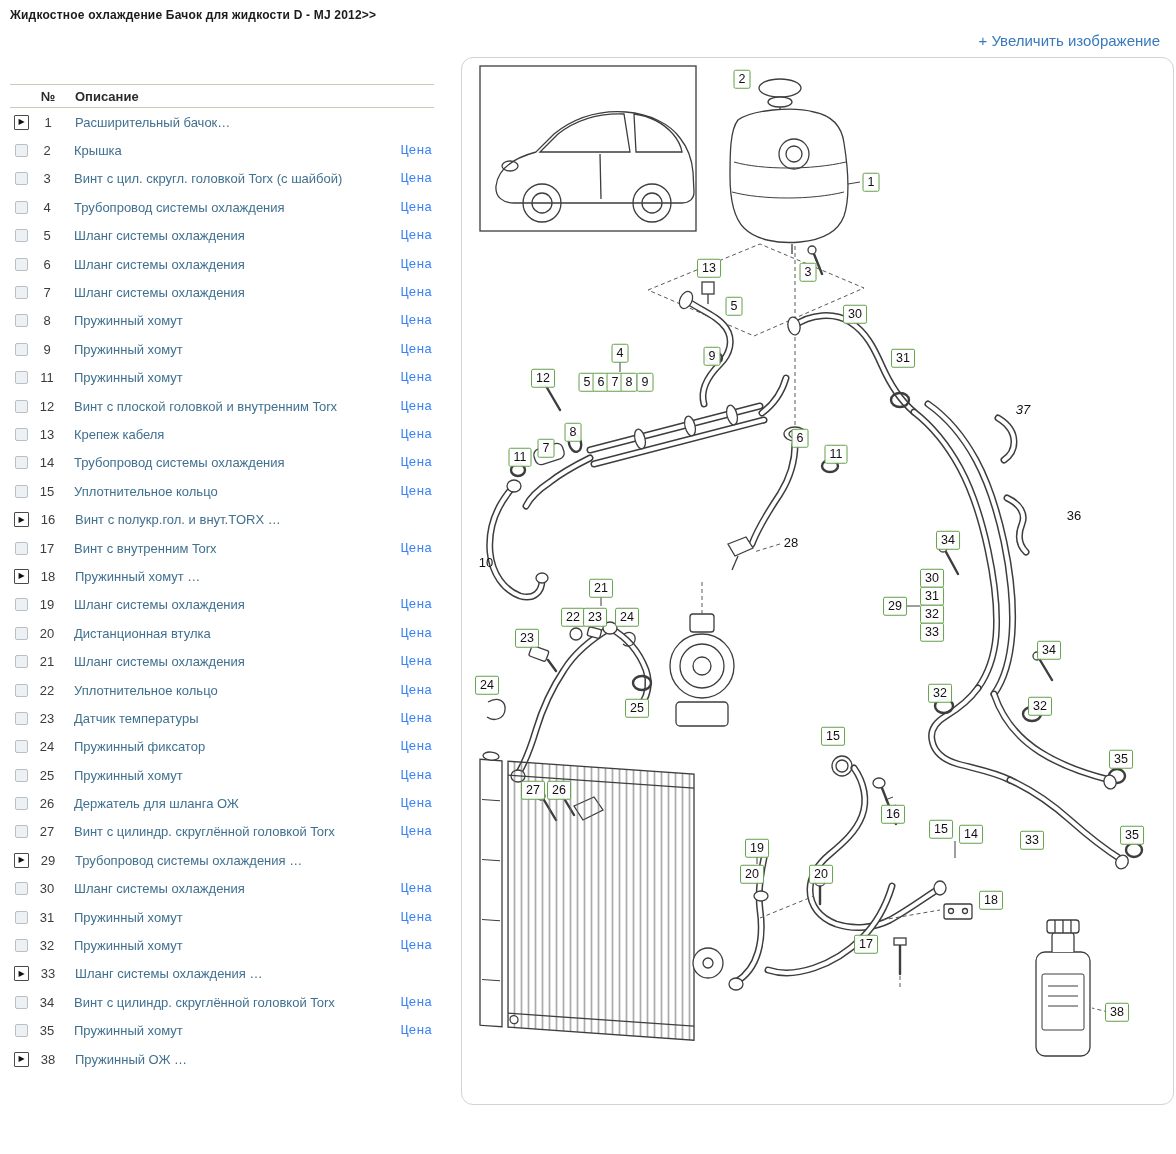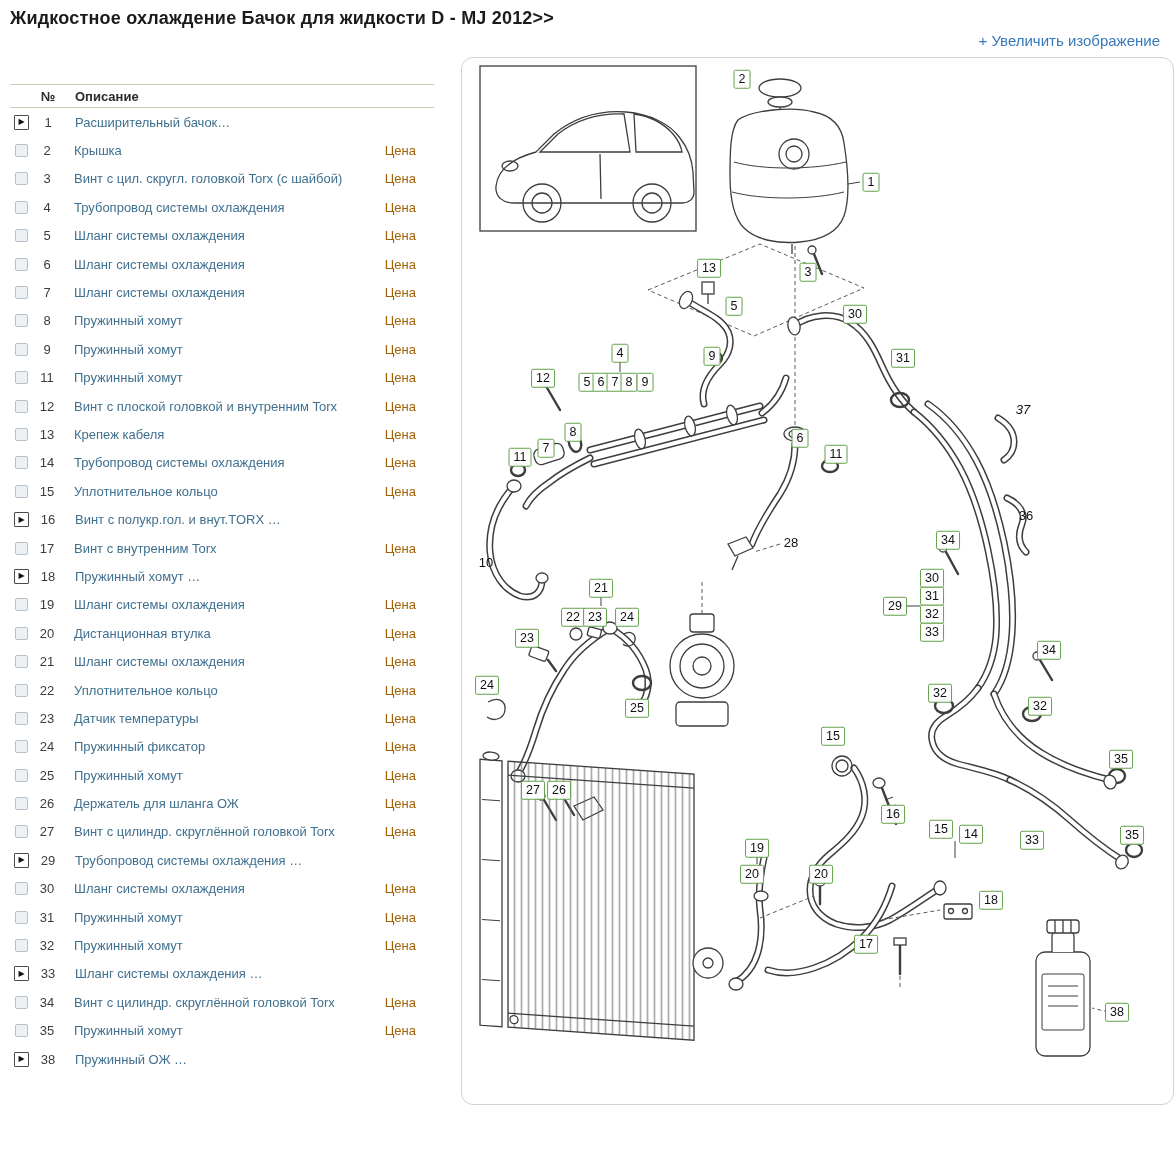--- a/index.html
+++ b/index.html
@@ -1,34 +1,34 @@
 <!DOCTYPE html>
 <html><head>
 <meta charset="utf-8">
 <style>
   * { margin:0; padding:0; box-sizing:border-box; }
   html,body { width:1176px; height:1154px; background:#fff; font-family:"Liberation Sans", sans-serif; color:#222; position:relative; overflow:hidden; }
 
-  .page-title { position:absolute; left:10px; top:8px; font-size:18px; font-weight:600; color:#1b1b1b; letter-spacing:.2px; }
+  .page-title { position:absolute; left:10px; top:8px; font-size:12px; font-weight:600; color:#1b1b1b; letter-spacing:.2px; }
   .zoom-link { position:absolute; right:16px; top:32px; font-size:15px; color:#3779bd; text-decoration:none; cursor:pointer; }
 
   
   .parts-table { position:absolute; left:10px; top:84px; width:424px; }
   .thead { display:flex; align-items:center; height:24px; border-top:1px solid #cfc7b8; border-bottom:1px solid #cfc7b8; font-size:13px; font-weight:bold; color:#2b2b2b; }
   .thead .cb-sp { width:19px; }
   .thead .h-num { width:38px; text-align:center; }
   .thead .h-desc { margin-left:8px; }
 
   .trow { display:flex; align-items:center; height:28.4px; font-size:13px; }
   .cb { width:13px; height:13px; margin-left:5px; border:1px solid #b6c0c9; background:#eef1f4; border-radius:2px; flex:none; cursor:pointer; }
   .cb.expand { width:15px; height:15px; margin-left:4px; border:1px solid #4a4a4a; background:#fff; border-radius:1px;
                display:flex; align-items:center; justify-content:center; font-size:8px; color:#111; line-height:1; }
   .num { width:38px; text-align:center; color:#3c3c3c; flex:none; }
   .desc { margin-left:8px; color:#40708f; text-decoration:none; cursor:pointer; white-space:nowrap; overflow:hidden; text-overflow:ellipsis; }
-  .price { margin-left:auto; margin-right:18px; color:#a16207; text-decoration:none; cursor:pointer; flex:none; }
+  .price { margin-left:auto; margin-right:2px; color:#3b82f6; text-decoration:none; cursor:pointer; flex:none;font-family:Liberation Mono, monospace; }
 
   
   .diagram-panel { position:absolute; left:461px; top:57px; width:713px; height:1048px; border:1px solid #d2d2d2; border-radius:12px; background:#fff; }
   .diagram-panel svg { position:absolute; left:0; top:0; width:713px; height:1048px; }
   .callouts { position:absolute; left:0; top:0; right:0; bottom:0; }
   .callout { position:absolute; transform:translate(-50%,-50%); font-size:13px; color:#111; white-space:nowrap; line-height:1; }
   .callout.boxed { border:1.5px solid #63a14a; background:rgba(255,255,255,.95); padding:2px 4px 2px; border-radius:2px; font-size:12.5px; cursor:pointer; }
 
   
   .ln   { stroke:#3d3d3d; stroke-width:1.3; fill:none; }
@@ -504,21 +504,21 @@
       <span class="callout boxed" style="left: 153px; top: 324px;">7</span>
       <span class="callout boxed" style="left: 167px; top: 324px;">8</span>
       <span class="callout boxed" style="left: 183px; top: 324px;">9</span>
       <span class="callout boxed" style="left: 441px; top: 300px;">31</span>
       <span class="callout boxed" style="left: 111px; top: 374px;">8</span>
       <span class="callout boxed" style="left: 84px; top: 390px;">7</span>
       <span class="callout boxed" style="left: 58px; top: 399px;">11</span>
       <span class="callout boxed" style="left: 338px; top: 380px;">6</span>
       <span class="callout boxed" style="left: 374px; top: 396px;">11</span>
       <span class="callout" style="left: 561px; top: 351px; font-style: italic;">37</span>
-      <span class="callout" style="left: 564px; top: 457px;">36</span>
+      <span class="callout" style="left: 612px; top: 457px;">36</span>
       <span class="callout boxed" style="left: 486px; top: 482px;">34</span>
       <span class="callout" style="left: 24px; top: 504px;">10</span>
       <span class="callout" style="left: 329px; top: 484px;">28</span>
       <span class="callout boxed" style="left: 470px; top: 520px;">30</span>
       <span class="callout boxed" style="left: 470px; top: 538px;">31</span>
       <span class="callout boxed" style="left: 433px; top: 548px;">29</span>
       <span class="callout boxed" style="left: 470px; top: 556px;">32</span>
       <span class="callout boxed" style="left: 470px; top: 574px;">33</span>
       <span class="callout boxed" style="left: 139px; top: 530px;">21</span>
       <span class="callout boxed" style="left: 111px; top: 559px;">22</span>

